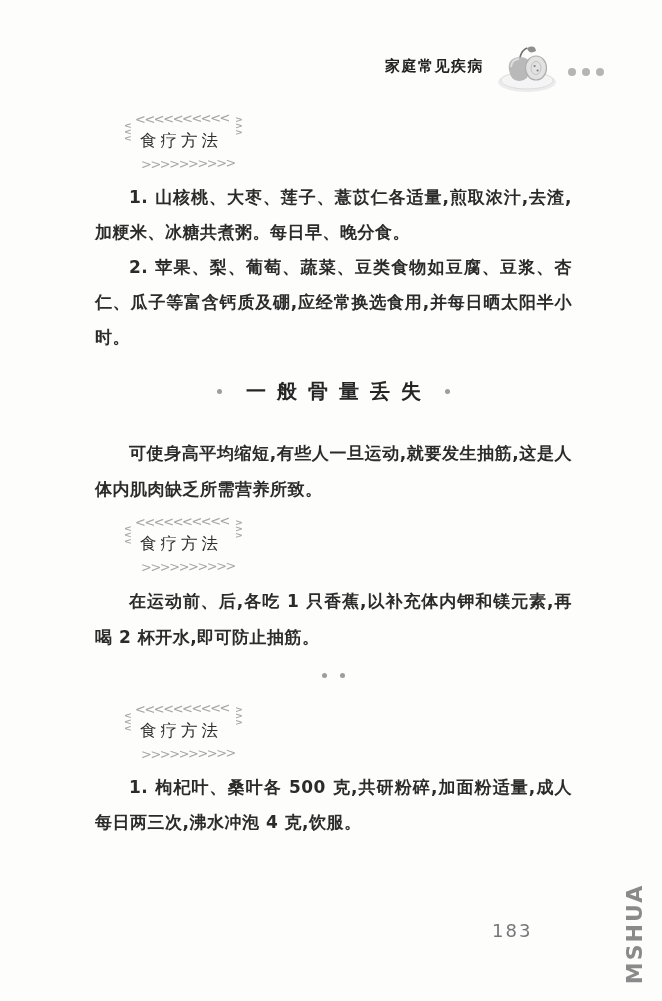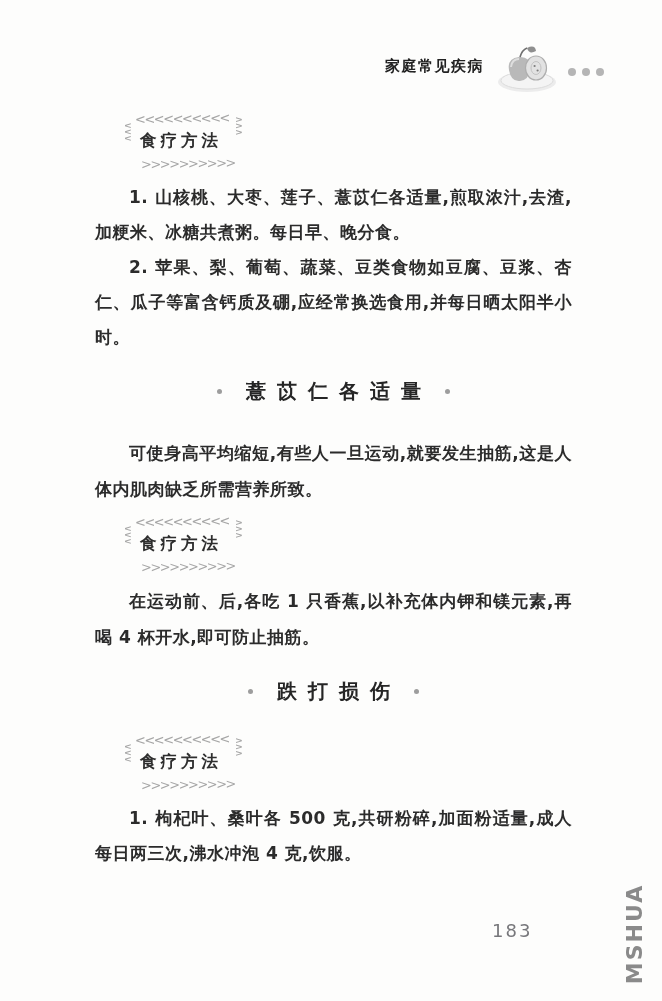--- a/index.html
+++ b/index.html
@@ -57,21 +57,21 @@
     letter-spacing: 0;
     line-height: normal;
     text-align: left;
   }
   .bd-top    { position: absolute; top: -3px;   left: 12px;  font-size: 13px; letter-spacing: -1.5px; transform: rotate(-1deg); }
   .bd-bottom { position: absolute; bottom: -3px; left: 18px; font-size: 13px; letter-spacing: -1.5px; transform: rotate(-1deg); }
   .bd-left   { position: absolute; left: 0;  top: 8px;  writing-mode: vertical-rl; font-size: 10px; letter-spacing: -1px; line-height: 11px; }
   .bd-right  { position: absolute; right: 2px; top: 2px; writing-mode: vertical-rl; font-size: 10px; letter-spacing: -1px; line-height: 11px; }
   .bd-label  {
     position: absolute; left: 17px; top: 16px;
-    font-size: 16.5px; font-weight: bold; color: #2e2e2e;
+    font-size: 16.5px; font-weight: normal; color: #2e2e2e;
     letter-spacing: 4px; white-space: nowrap;
   }
 
   
   .section-title {
     display: flex; justify-content: center; align-items: center;
     gap: 13px;
     margin: 18px 0 26px;
   }
   .title-text {
@@ -132,39 +132,38 @@
       <span class="bd-bottom">&gt;&gt;&gt;&gt;&gt;&gt;&gt;&gt;&gt;&gt;</span>
     </div>
 
     <div class="list-block">
       <p class="indent">1. 山核桃、大枣、莲子、薏苡仁各适量,煎取浓汁,去渣,加粳米、冰糖共煮粥。每日早、晚分食。</p>
       <p class="indent">2. 苹果、梨、葡萄、蔬菜、豆类食物如豆腐、豆浆、杏仁、瓜子等富含钙质及硼,应经常换选食用,并每日晒太阳半小时。</p>
     </div>
 
     <div class="section-title">
       <span class="title-dot"></span>
-      <span class="title-text">薏苡仁各适量</span>
+      <span class="title-text">一般骨量丢失</span>
       <span class="title-dot"></span>
     </div>
 
     <p class="indent">可使身高平均缩短,有些人一旦运动,就要发生抽筋,这是人体内肌肉缺乏所需营养所致。</p>
 
     <div class="diet-badge">
       <span class="bd-top">&lt;&lt;&lt;&lt;&lt;&lt;&lt;&lt;&lt;&lt;</span>
       <span class="bd-left">∨∨∨</span>
       <span class="bd-label">食疗方法</span>
       <span class="bd-right">∧∧∧</span>
       <span class="bd-bottom">&gt;&gt;&gt;&gt;&gt;&gt;&gt;&gt;&gt;&gt;</span>
     </div>
 
-    <p class="indent">在运动前、后,各吃 1 只香蕉,以补充体内钾和镁元素,再喝 4 杯开水,即可防止抽筋。</p>
+    <p class="indent">在运动前、后,各吃 1 只香蕉,以补充体内钾和镁元素,再喝 2 杯开水,即可防止抽筋。</p>
 
     <div class="section-title">
       <span class="title-dot"></span>
-      <span class="title-text">跌打损伤</span>
       <span class="title-dot"></span>
     </div>
 
 
     <div class="diet-badge">
       <span class="bd-top">&lt;&lt;&lt;&lt;&lt;&lt;&lt;&lt;&lt;&lt;</span>
       <span class="bd-left">∨∨∨</span>
       <span class="bd-label">食疗方法</span>
       <span class="bd-right">∧∧∧</span>
       <span class="bd-bottom">&gt;&gt;&gt;&gt;&gt;&gt;&gt;&gt;&gt;&gt;</span>

